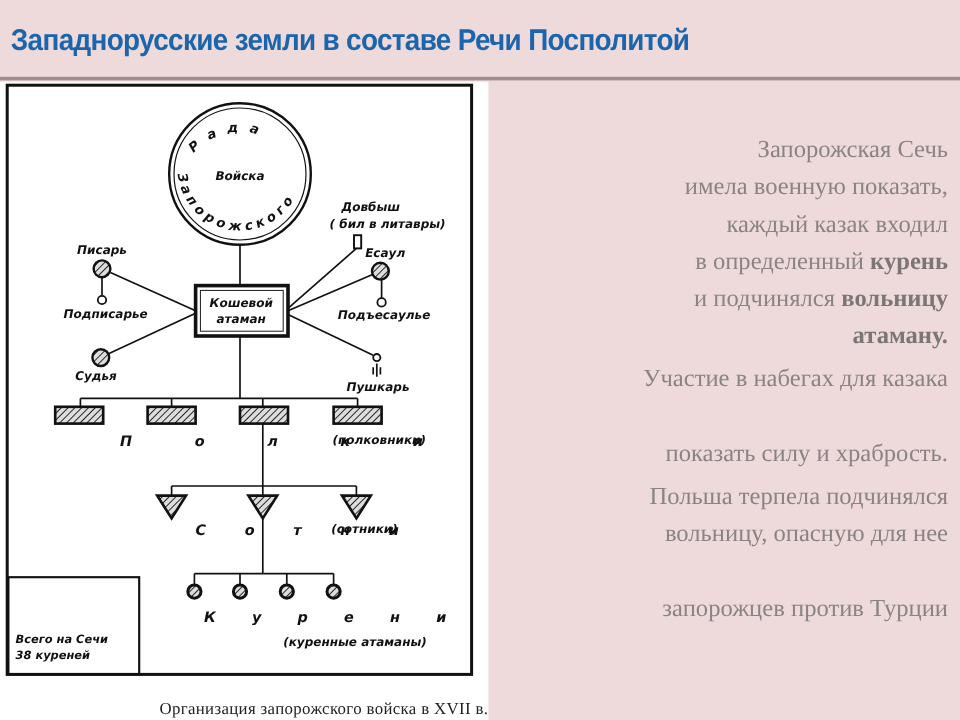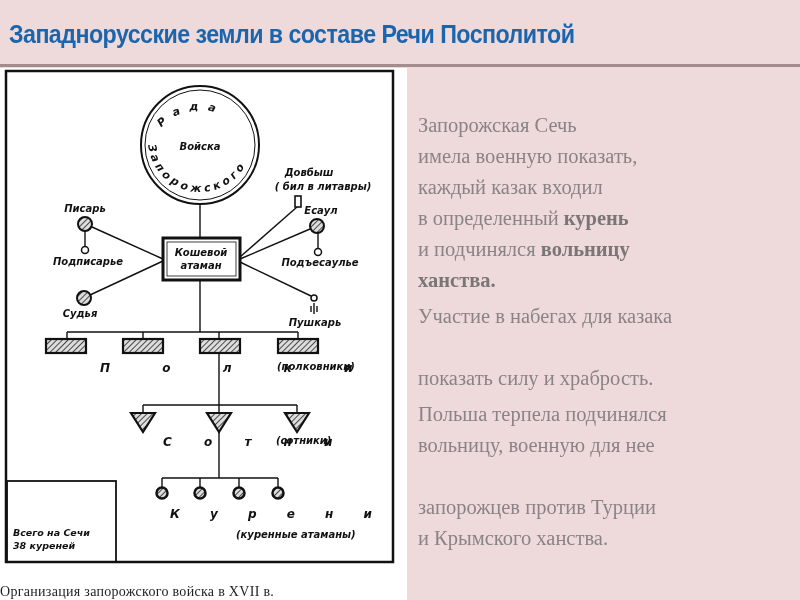--- a/index.html
+++ b/index.html
@@ -19,27 +19,27 @@
     .rule {
       position: absolute; left: 0; top: 64px; width: 800px; height: 3px;
       background: #a28c8d;
     }
     .figure {
       position: absolute; left: 0; top: 68px; width: 407px; height: 532px;
       background: #ffffff;
     }
     .figure svg { position: absolute; left: 0; top: 0; }
     .caption {
-      position: absolute; left: 0; top: 516px; width: 407px; text-align: left;
+      position: absolute; left: 0; top: 516px; width: 407px; text-align: right;
       font-family: "Liberation Serif", serif; font-size: 14px; color: #222;
       letter-spacing: 0.3px;
     }
     .text-panel {
       position: absolute; left: 418px; top: 110px; width: 372px;
-      text-align: left; color: #8a8384;
+      text-align: right; color: #8a8384;
       font-size: 20.5px; line-height: 31px;
     }
     .text-panel p { margin: 0 0 5px 0; }
     .text-panel b { color: #7b7676; }
     .lbl { font-family: "DejaVu Sans", sans-serif; font-style: italic; font-weight: bold; fill: #111; }
   </style>
 </head>
 <body>
 
 <div class="title">Западнорусские  земли в составе Речи Посполитой</div>
@@ -151,27 +151,26 @@
   <div class="caption">Организация запорожского войска в XVII в.</div>
 </div>
 
 <div class="text-panel">
   <p>
     <span>Запорожская Сечь</span><br>
     <span>имела военную показать,</span><br>
     <span>каждый казак входил</span><br>
     <span>в определенный </span><b>курень</b><br>
     <span>и подчинялся </span><b>вольницу</b><br>
-    <b>ханства.</b>
+    <b>атаману.</b>
   </p>
   <p>
     <span>Участие в набегах для казака</span><br>
     <br>
     <span>показать силу и храбрость.</span>
   </p>
   <p>
     <span>Польша терпела подчинялся</span><br>
-    <span>вольницу, военную для нее</span><br>
+    <span>вольницу, опасную для нее</span><br>
     <br>
     <span>запорожцев против Турции</span><br>
-    <span>и Крымского ханства.</span>
   </p>
 </div>
 
 </body></html>

